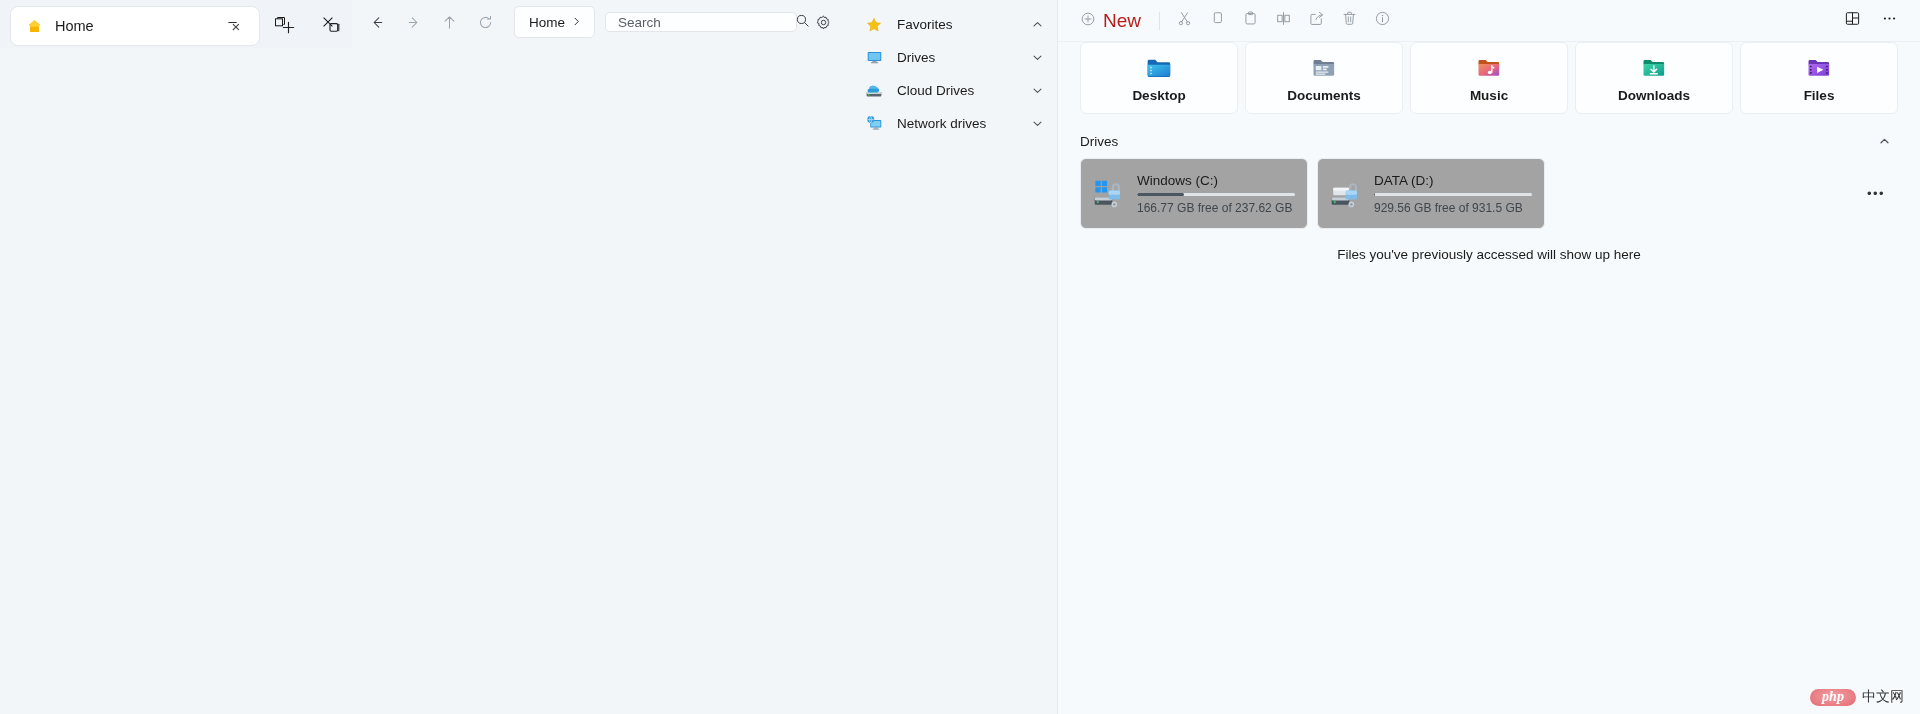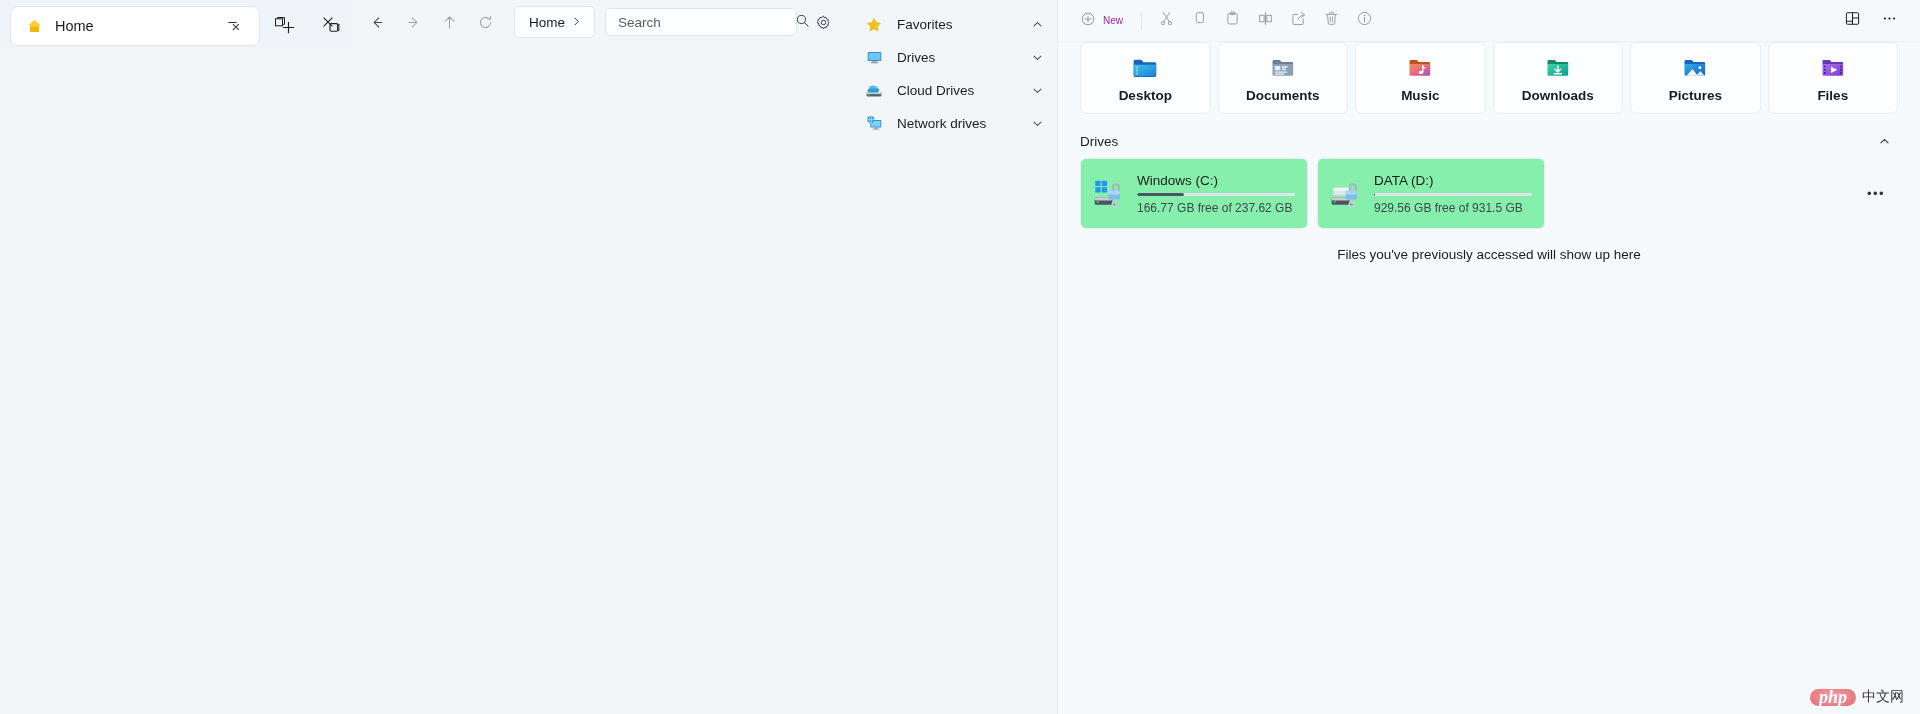--- a/index.html
+++ b/index.html
@@ -54,21 +54,21 @@
   }
   .navbtn.enabled { color: #3a3f45; }
   .addressbar {
     flex: 1 1 auto; height: 32px; margin: 0 8px 0 10px;
     background: #fdfeff; border: 1px solid #e2e6eb; border-radius: 5px;
     display: flex; align-items: center; padding: 0 10px;
   }
   .crumb { font-size: 13.5px; color: #1b1b1b; padding: 2px 4px; border-radius: 3px; }
   .crumb-sep { color: #444; font-size: 11px; margin: 0 3px; }
   .searchbox {
-    width: 192px; height: 28px; flex: 0 0 192px;
+    width: 192px; height: 20px; flex: 0 0 192px;
     background: #fdfeff; border: 1px solid #e2e6eb; border-radius: 5px;
     display: flex; align-items: center; padding: 0 8px 0 12px;
   }
   .searchbox input {
     flex: 1 1 auto; border: none; outline: none; background: transparent;
     font-family: "Liberation Sans", sans-serif; font-size: 13.5px; color: #1b1b1b;
   }
   .searchbox input::placeholder { color: #585f66; }
   .gearbtn { width: 32px; height: 32px; margin-left: 8px; border-radius: 5px; display: flex; align-items: center; justify-content: center; color: #303338; }
 
@@ -100,21 +100,21 @@
     display: flex; align-items: center;
     padding: 0 14px 0 14px;
     border-bottom: 1px solid #eceff3;
     background: #f7fafc;
   }
   .tb-btn {
     height: 30px; border-radius: 5px; padding: 0 8px;
     display: flex; align-items: center; gap: 7px; color: #8e979f;
   }
   .tb-btn.newbtn { padding: 0 10px 0 8px; }
-  .tb-label { font-size: 10px; color: #a21caf; }
+  .tb-label { font-size: 19px; color: #b91c1c; }
   .tb-sep { width: 1px; height: 18px; background: #dfe4e9; margin: 0 8px; }
   .tb-spacer { flex: 1 1 auto; }
   .tb-right { display: flex; align-items: center; gap: 4px; }
   .tb-right .tb-btn { color: #1b1b1b; }
 
   .pane { flex: 1 1 auto; overflow-y: auto; padding: 0 0 20px 0; position: relative; }
 
   .section-head {
     height: 34px; display: flex; align-items: center;
     padding: 0 22px 0 22px; margin-top: 10px;
@@ -132,21 +132,21 @@
     display: flex; flex-direction: column; align-items: center; justify-content: center;
     gap: 6px;
   }
   .folder-ico { width: 28px; height: 28px; }
   .folder-name { font-size: 13.5px; color: #1b1b1b; }
 
   
   .drive-grid { display: flex; gap: 9px; padding: 0 22px; }
   .drive-card {
     width: 228px; height: 71px;
-    background: #86efac; border: 1px solid #eaeef2; border-radius: 6px;
+    background: #a3a3a3; border: 1px solid #eaeef2; border-radius: 6px;
     display: flex; align-items: center; padding: 0 12px 0 12px; gap: 10px;
   }
   .drive-ico { width: 34px; height: 34px; flex: 0 0 34px; }
   .drive-info { flex: 1 1 auto; min-width: 0; display: flex; flex-direction: column; gap: 5px; }
   .drive-name { font-size: 13.5px; color: #1b1b1b; white-space: nowrap; overflow: hidden; text-overflow: ellipsis; }
   .bar-track { height: 3px; background: #dfe4e9; border-radius: 2px; overflow: hidden; }
   .bar-fill { height: 3px; background: #4a5662; border-radius: 2px; }
   .drive-free { font-size: 12px; color: #3f464d; white-space: nowrap; }
 
   .empty-msg {
@@ -155,21 +155,21 @@
   }
 
   .watermark {
     position: absolute; right: 16px; bottom: 8px;
     display: flex; align-items: center; gap: 6px;
     opacity: .95;
   }
   .wm-badge {
     width: 46px; height: 17px; border-radius: 11px;
     background: radial-gradient(ellipse at 50% 40%, #f09ba0 0%, #e8747c 70%, #e2636c 100%);
-    color: #fff; font-size: 18px; font-style: italic; font-weight: bold;
+    color: #fff; font-size: 14px; font-style: italic; font-weight: bold;
     display: flex; align-items: center; justify-content: center;
     font-family: "Liberation Serif", serif;
   }
   .wm-text { font-size: 14px; color: #2b2b2b; }
 </style>
 </head>
 <body>
 
 <div class="app">
 
@@ -517,38 +517,20 @@
                       <stop offset="1" stop-color="#0f9b8e"></stop>
                     </linearGradient>
                   </defs>
                 <path d="M15.8 13.8v6.2M12.6 17.4l3.2 3.2 3.2-3.2" fill="none" stroke="#fff" stroke-width="1.7" stroke-linecap="round" stroke-linejoin="round"></path>
                 <path d="M11.8 22.6h8" stroke="#fff" stroke-width="1.7" stroke-linecap="round"></path>
               </svg>
             </span>
             <span class="folder-name">Downloads</span>
           </div>
 
-          <div class="folder-card">
-            <span class="folder-ico">
-              <svg width="28" height="28" viewBox="0 0 32 32">
-                <path d="M4 8.4c0-.9.7-1.6 1.6-1.6h6.6l2.2 2.4H26c.9 0 1.6.7 1.6 1.6v1.6H4z" fill="#1565c0"></path>
-                <rect x="4" y="11.4" width="23.6" height="13.4" rx="1.5" fill="url(#pic)"></rect>
-                <defs>
-                    <linearGradient id="pic" x1="0" y1="0" x2="1" y2="1">
-                      <stop offset="0" stop-color="#35a9f0"></stop>
-                      <stop offset="1" stop-color="#0f64c4"></stop>
-                    </linearGradient>
-                  </defs>
-                <circle cx="21.6" cy="15.6" r="1.7" fill="#fff"></circle>
-                <path d="M6.4 24.8 13 17.1l6.2 7.7z" fill="#f2f9ff"></path>
-                <path d="M17.6 24.8 22 19.5l5.2 5.3z" fill="#dbeefc"></path>
-              </svg>
-            </span>
-            <span class="folder-name">Pictures</span>
-          </div>
 
           <div class="folder-card">
             <span class="folder-ico">
               <svg width="28" height="28" viewBox="0 0 32 32">
                 <path d="M4 8.4c0-.9.7-1.6 1.6-1.6h6.6l2.2 2.4H26c.9 0 1.6.7 1.6 1.6v1.6H4z" fill="#6a36b8"></path>
                 <rect x="4" y="11.4" width="23.6" height="13.4" rx="1.5" fill="url(#vd)"></rect>
                 <defs>
                     <linearGradient id="vd" x1="0" y1="0" x2="1" y2="1">
                       <stop offset="0" stop-color="#b06bf0"></stop>
                       <stop offset="1" stop-color="#7b3fd4"></stop>

